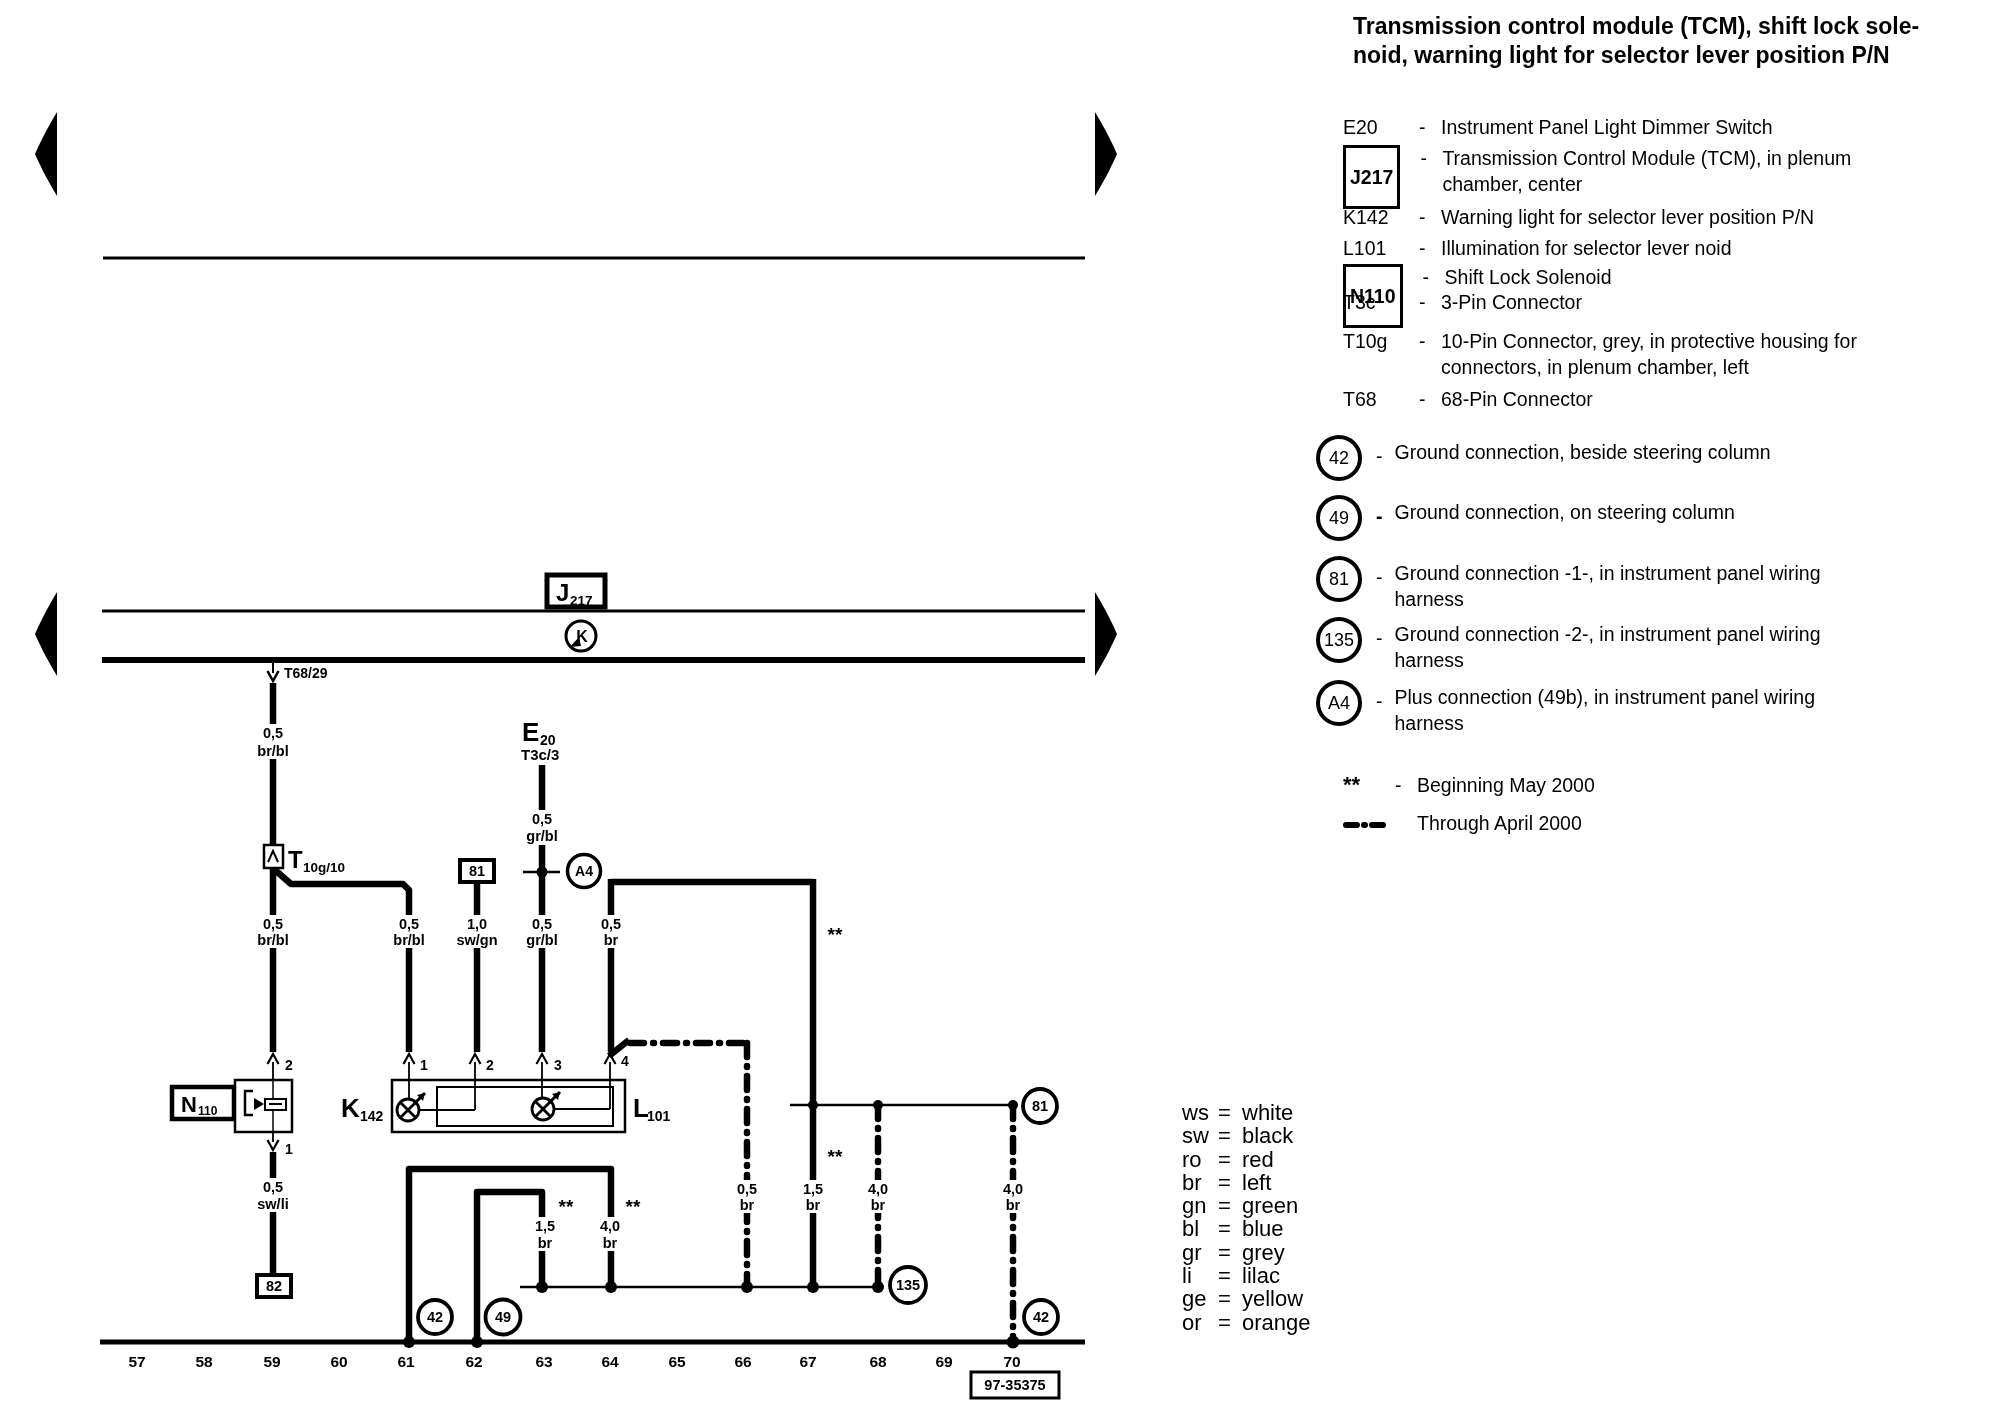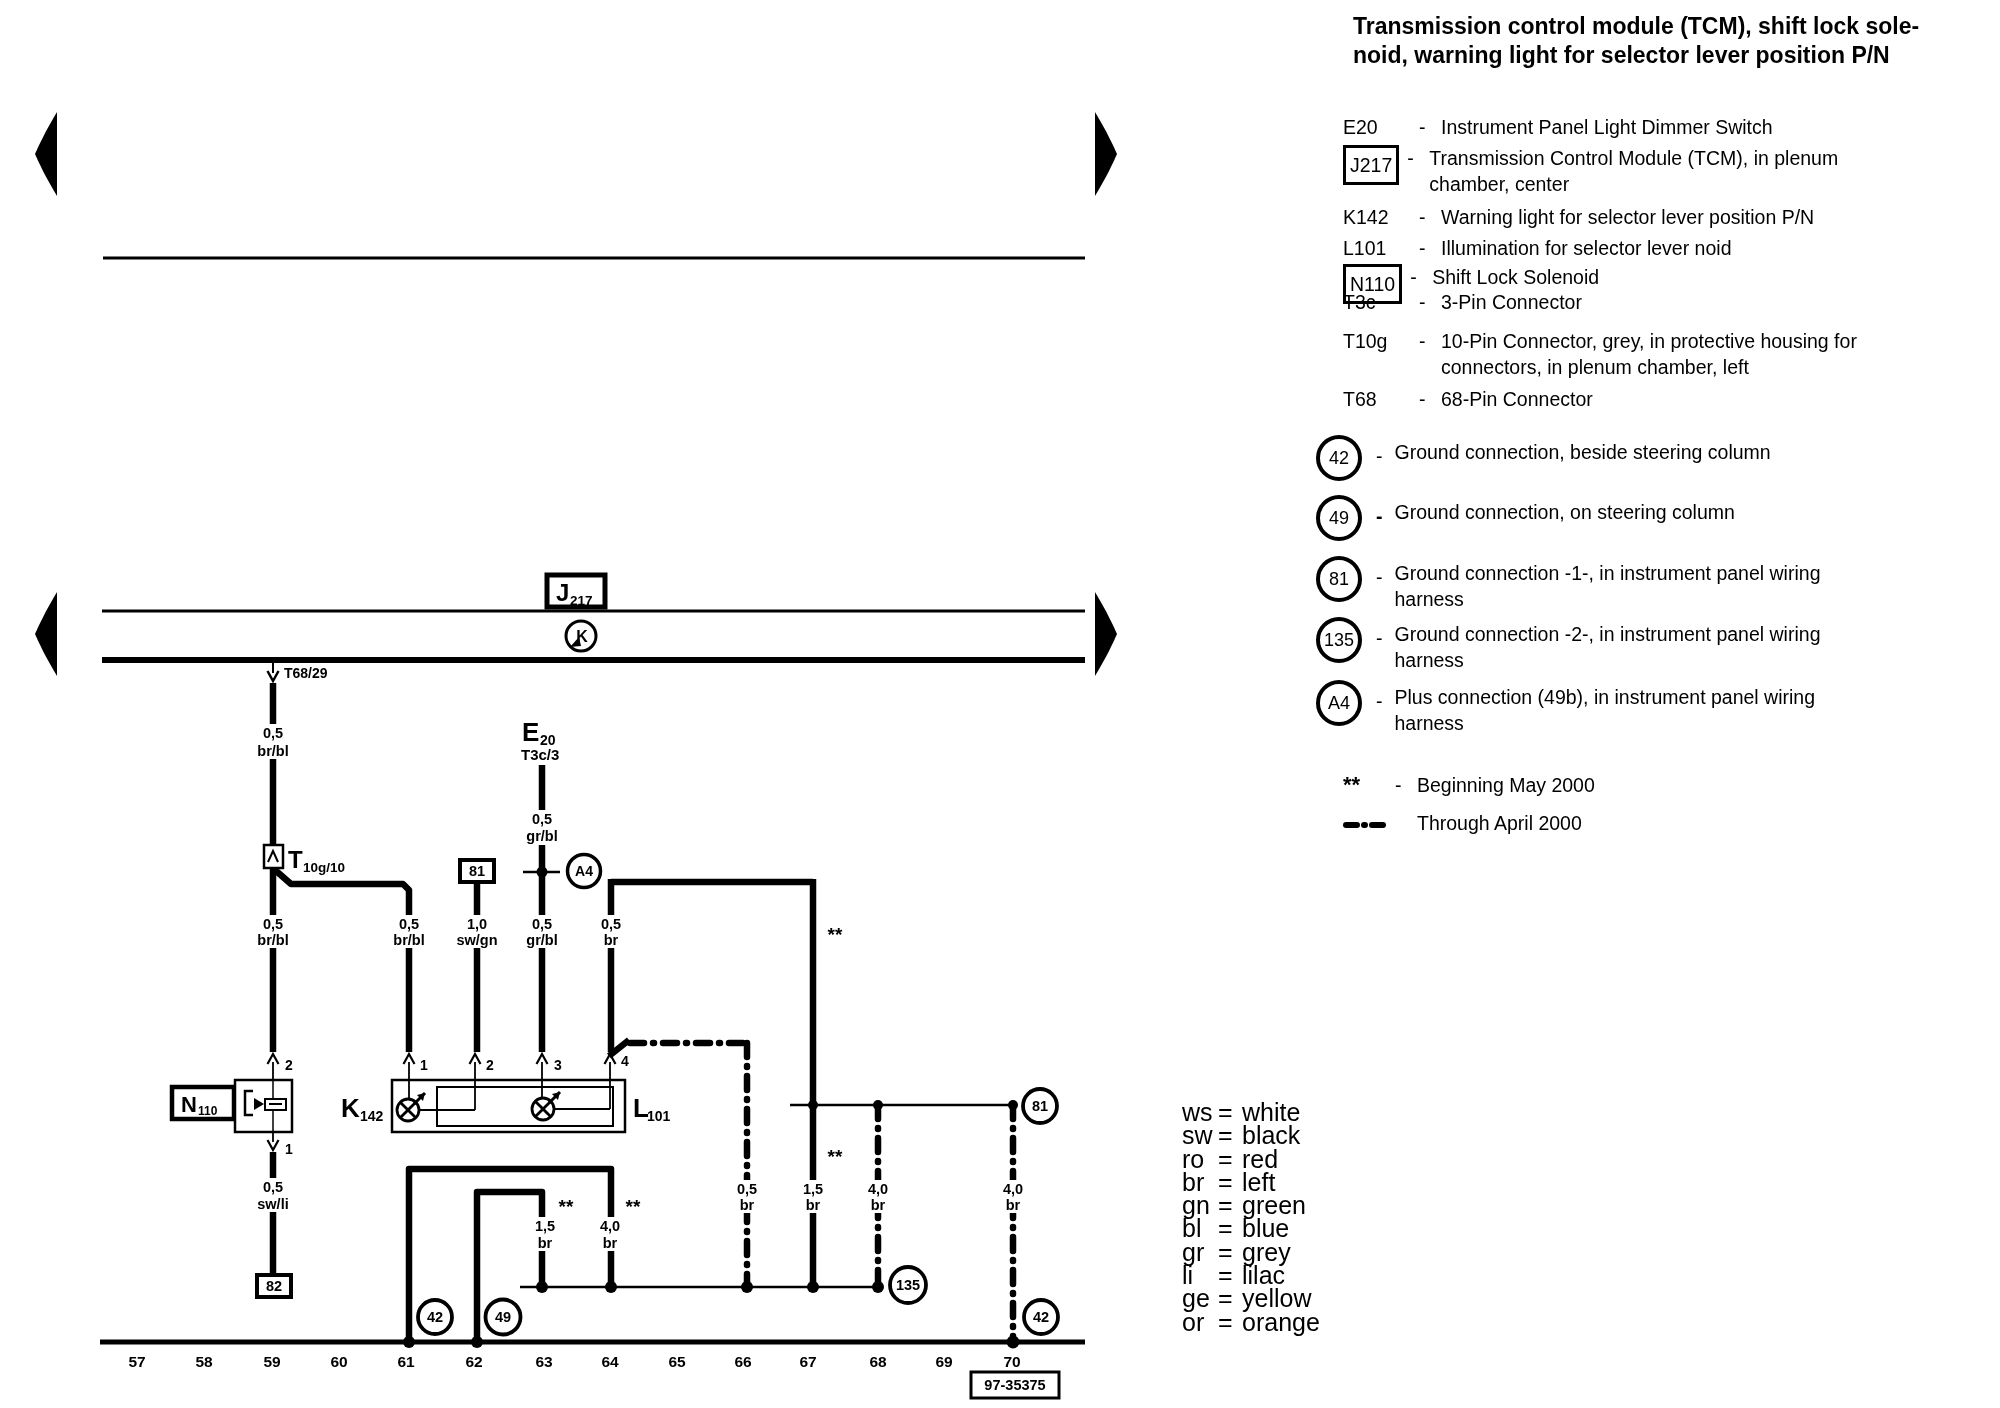--- a/index.html
+++ b/index.html
@@ -12,34 +12,34 @@
   .cnum{font-size:14.5px;font-weight:bold;text-anchor:middle;}
   .stars{font-size:19px;font-weight:bold;text-anchor:middle;}
   .comp-main{font-size:26px;font-weight:bold;}
   .comp-sub{font-size:14px;font-weight:bold;}
   #diagram{position:absolute;left:0;top:0;}
   .title{position:absolute;left:1353px;top:12px;width:645px;
          font-size:23px;font-weight:bold;line-height:29px;}
   .lrow{position:absolute;left:1343px;display:flex;align-items:flex-start;
         font-size:19.5px;line-height:26px;}
   .lrow .code{width:76px;flex:none;}
-  .lrow .code.boxed{width:auto;border:3px solid #000;padding:4px 4px;margin-right:8px;flex:none;}
+  .lrow .code.boxed{width:auto;border:3px solid #000;padding:16px 4px;margin-right:20px;flex:none;font-weight:bold;}
   .lrow .code.boxed + .dash{margin-left:0;}
   .lrow .dash{width:22px;flex:none;}
   .lrow .desc{width:445px;}
   .grow{position:absolute;left:1316px;display:flex;align-items:flex-start;
         font-size:19.5px;line-height:26px;}
   .gcircle{width:38px;height:38px;border:4px solid #000;border-radius:50%;flex:none;
            display:flex;align-items:center;justify-content:center;font-size:18px;}
   .grow .dash{margin:8px 12px 0 14px;}
   .grow .desc{width:430px;margin-top:4px;}
   .nrow{position:absolute;left:1343px;display:flex;align-items:center;font-size:19.5px;}
   .nrow .sym{width:52px;flex:none;font-weight:bold;font-size:22px;}
   .nrow .dash{width:22px;flex:none;}
-  .colorkey{position:absolute;left:1182px;top:1101px;font-size:25px;line-height:23.3px;}
+  .colorkey{position:absolute;left:1182px;top:1101px;font-size:22px;line-height:23.3px;}
   .ckrow{display:flex;}
   .ckrow .c{width:36px;}
   .ckrow .e{width:24px;}
 </style>
 </head>
 <body>
 
 <svg id="diagram" width="1130" height="1408" viewBox="0 0 1130 1408">
 
   <line x1="103" y1="258" x2="1085" y2="258" stroke="#000" stroke-width="3"></line>

